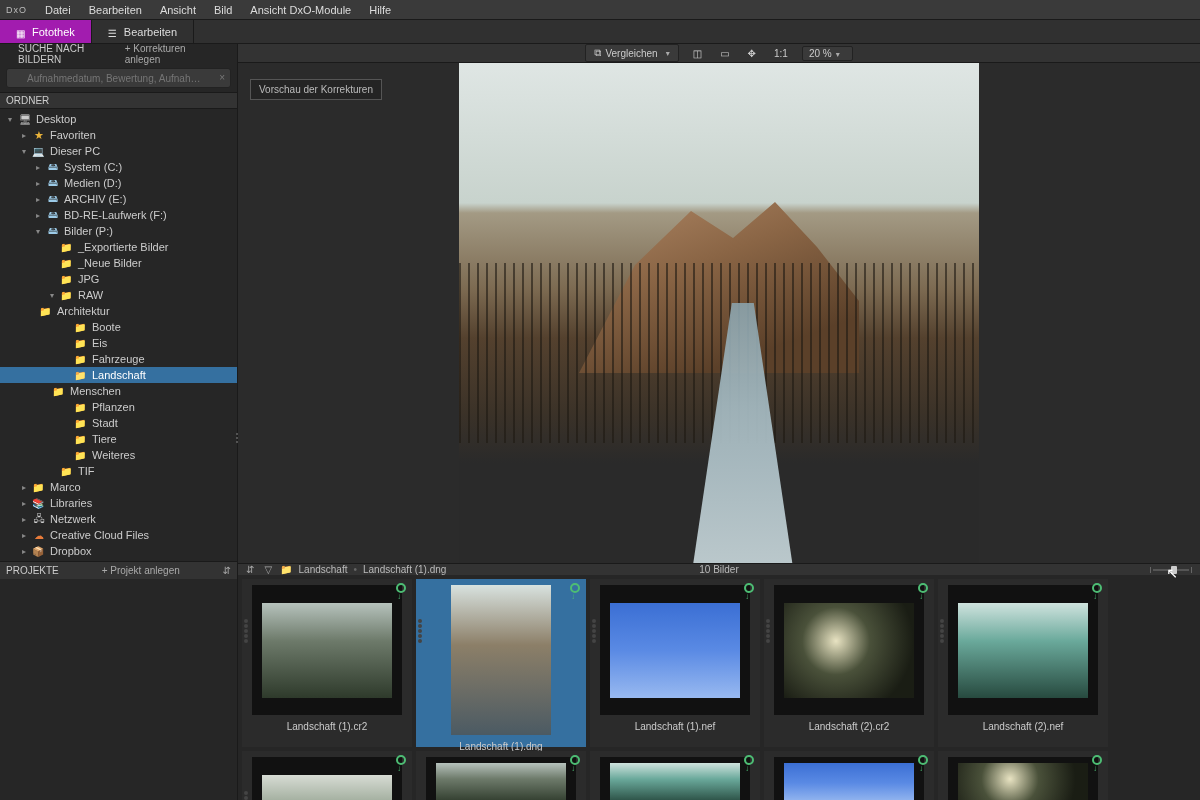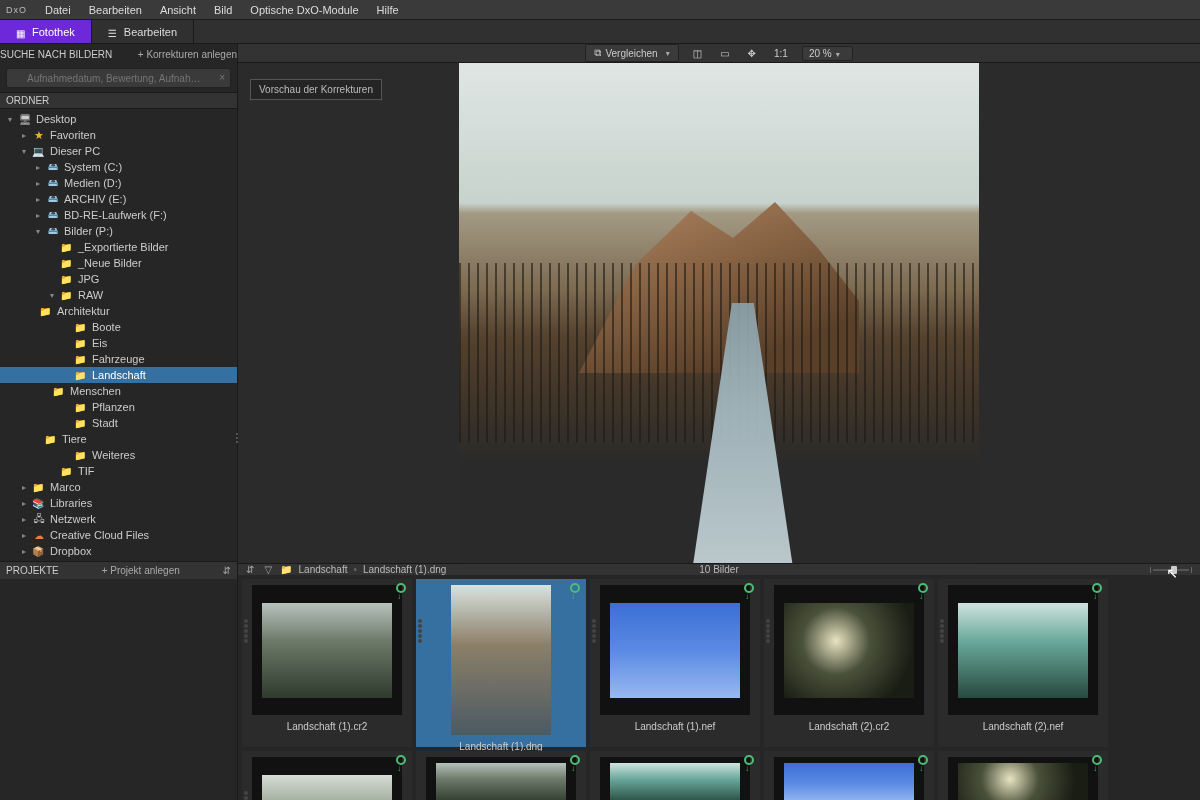--- a/index.html
+++ b/index.html
@@ -6,31 +6,31 @@
 body { background:#2b2b2b; color:#ccc; width:1200px; height:800px; overflow:hidden; font-size:11px; }
 
 
 .menubar { height:20px; background:#3a3a3a; display:flex; align-items:center; padding:0 6px; gap:18px; border-bottom:1px solid #1a1a1a; }
 .menubar .logo { font-size:9px; letter-spacing:1px; color:#bbb; }
 .menubar .mi { color:#ddd; cursor:default; }
 
 
 .ws-tabs { height:24px; background:#303030; display:flex; align-items:stretch; border-bottom:1px solid #1a1a1a; }
 .ws-tab { display:flex; align-items:center; gap:6px; padding:0 16px; color:#ddd; border-right:1px solid #1a1a1a; }
-.ws-tab.active { background:#6d28d9; color:#fff; }
+.ws-tab.active { background:#a21caf; color:#fff; }
 .ws-tab .ico { width:10px; height:10px; display:inline-block; }
 .grid-ico::before { content:"▦"; font-size:10px; }
 .sliders-ico::before { content:"☰"; font-size:10px; }
 
 
 .app { display:flex; height:calc(800px - 18px - 24px); }
 
 
 .sidebar { width:238px; background:#262626; display:flex; flex-direction:column; border-right:1px solid #1a1a1a; position:relative; }
-.side-head { height:20px; display:flex; align-items:center; justify-content:space-between; padding:0 0; color:#ccc; font-size:10px; }
+.side-head { height:20px; display:flex; align-items:center; justify-content:space-between; padding:0 18px; color:#ccc; font-size:10px; }
 .side-head .plus { color:#aaa; }
 .searchwrap { padding:4px 6px; }
 .searchbox { width:100%; height:20px; background:#3a3a3a; border:1px solid #222; border-radius:3px; color:#888; padding:0 20px 0 20px; font-size:10px; position:relative; }
 .searchwrap { position:relative; }
 .search-ico { position:absolute; left:12px; top:8px; color:#777; font-size:10px; }
 .search-x { position:absolute; right:12px; top:8px; color:#777; font-size:10px; }
 
 .section-label { height:17px; background:#333; color:#ccc; font-size:10px; padding:2px 6px; border-top:1px solid #1a1a1a; border-bottom:1px solid #1a1a1a; }
 
 .tree { flex:0 0 auto; overflow:auto; padding:2px 0; }
@@ -126,21 +126,21 @@
 </style>
 </head>
 <body>
 
 <div class="menubar">
   <span class="logo">DxO</span>
   <span class="mi">Datei</span>
   <span class="mi">Bearbeiten</span>
   <span class="mi">Ansicht</span>
   <span class="mi">Bild</span>
-  <span class="mi">Optische DxO-Module</span>
+  <span class="mi">Ansicht DxO-Module</span>
   <span class="mi">Hilfe</span>
 </div>
 
 <div class="ws-tabs">
   <div class="ws-tab active">
     <span class="ico grid-ico"></span>
     <span>Fotothek</span>
   </div>
   <div class="ws-tab">
     <span class="ico sliders-ico"></span>
@@ -256,21 +256,21 @@
         <div class="tree-row" style="padding-left: 62px;">
           <span class="tree-arrow"></span>
           <span class="tree-ico ico-folder"></span>
           <span>Pflanzen</span>
         </div>
         <div class="tree-row" style="padding-left: 62px;">
           <span class="tree-arrow"></span>
           <span class="tree-ico ico-folder"></span>
           <span>Stadt</span>
         </div>
-        <div class="tree-row" style="padding-left: 32px;">
+        <div class="tree-row" style="padding-left: 62px;">
           <span class="tree-arrow"></span>
           <span class="tree-ico ico-folder"></span>
           <span>Tiere</span>
         </div>
         <div class="tree-row" style="padding-left: 62px;">
           <span class="tree-arrow"></span>
           <span class="tree-ico ico-folder"></span>
           <span>Weiteres</span>
         </div>
         <div class="tree-row" style="padding-left: 48px;">

